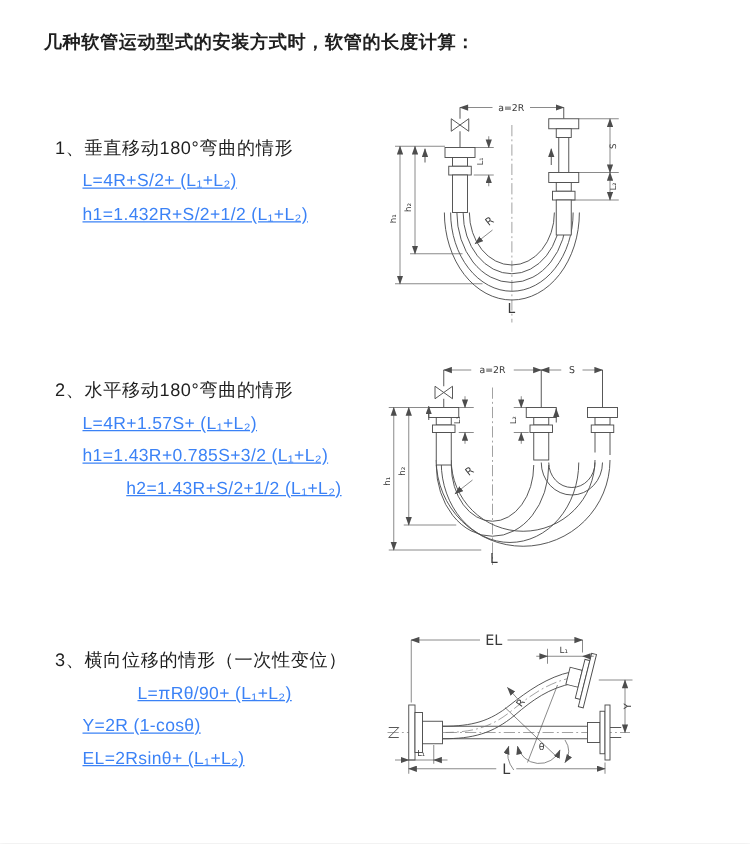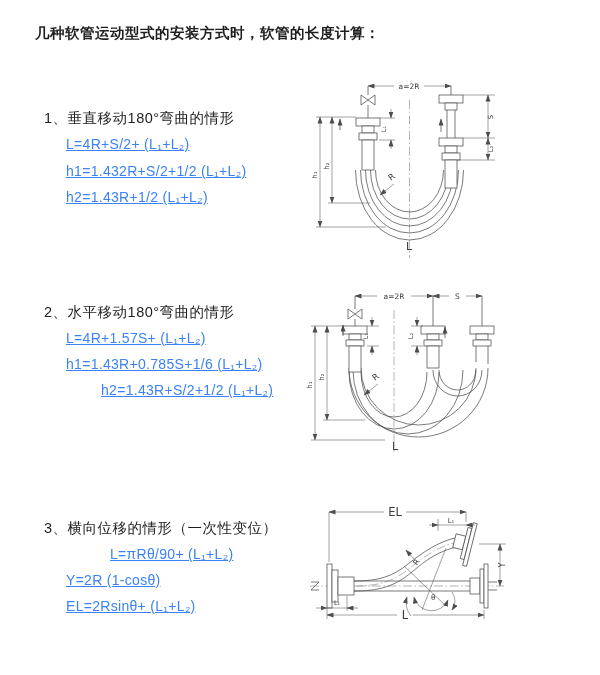--- a/index.html
+++ b/index.html
@@ -22,25 +22,24 @@
 </head>
 <body>
 
 <div class="page">
 
   <div class="doc-title">几种软管运动型式的安装方式时，软管的长度计算：</div>
 
   <div class="sec-heading" style="left:44px;top:109px;">1、垂直移动180°弯曲的情形</div>
   <div class="formula" style="left:66px;top:136px;">L=4R+S/2+ (L₁+L₂)</div>
   <div class="formula" style="left:66px;top:163px;">h1=1.432R+S/2+1/2 (L₁+L₂)</div>
-  <div class="formula" style="left:66px;top:189px;">h2=1.43R+1/2 (L₁+L₂)</div>
 
   <div class="sec-heading" style="left:44px;top:303px;">2、水平移动180°弯曲的情形</div>
   <div class="formula" style="left:66px;top:330px;">L=4R+1.57S+ (L₁+L₂)</div>
-  <div class="formula" style="left:66px;top:356px;">h1=1.43R+0.785S+1/6 (L₁+L₂)</div>
+  <div class="formula" style="left:66px;top:356px;">h1=1.43R+0.785S+3/2 (L₁+L₂)</div>
   <div class="formula" style="left:66px;top:382px;margin-left:35px;">h2=1.43R+S/2+1/2 (L₁+L₂)</div>
 
   <div class="sec-heading" style="left:44px;top:519px;">3、横向位移的情形（一次性变位）</div>
   <div class="formula" style="left:66px;top:546px;margin-left:44px;">L=πRθ/90+ (L₁+L₂)</div>
   <div class="formula" style="left:66px;top:572px;">Y=2R (1-cosθ)</div>
   <div class="formula" style="left:66px;top:598px;">EL=2Rsinθ+ (L₁+L₂)</div>
 
   <svg style="left:312px;top:70px;" width="290" height="195" viewBox="0 0 290 195">
     <defs>
       <pattern id="br1" width="4" height="4" patternUnits="userSpaceOnUse">

